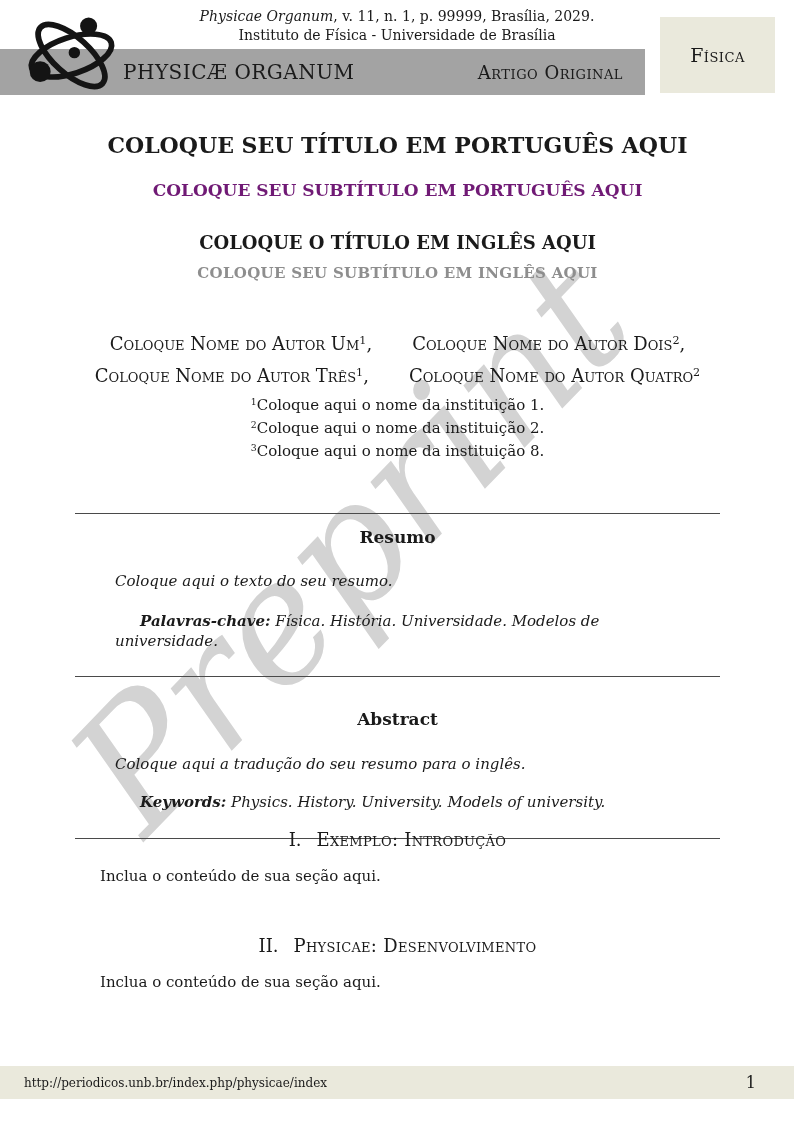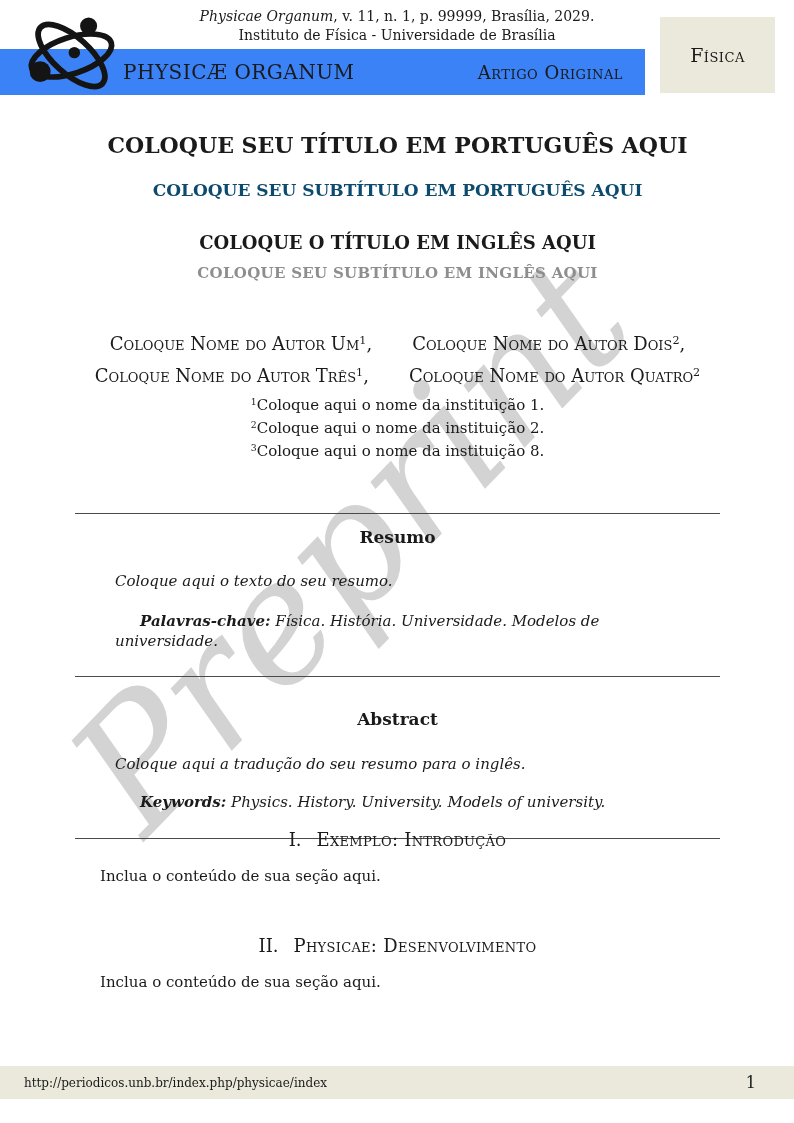--- a/index.html
+++ b/index.html
@@ -20,36 +20,36 @@
     font-size:168px; font-style:italic;
     color:#d3d3d3; white-space:nowrap;
     z-index:0; user-select:none;
   }
   
   .hdr-line1 { position:absolute; top:8px; left:0; width:100%; text-align:center; font-size:14px; z-index:2; }
   .hdr-line1 .it { font-style:italic; }
   .hdr-line2 { position:absolute; top:27px; left:0; width:100%; text-align:center; font-size:14px; z-index:2; }
   .band {
     position:absolute; top:49px; left:0; width:645px; height:46px;
-    background:#3b82f6; z-index:1;
+    background:#a3a3a3; z-index:1;
     display:flex; align-items:center; justify-content:space-between;text-align:right;
   }
   .band-title { margin-left:123px; font-size:20px; letter-spacing:0.5px; }
   .band-type  { margin-right:22px; font-size:18px; font-variant:small-caps; letter-spacing:0.5px; }
   .field-box {
     position:absolute; top:17px; left:660px; width:115px; height:76px;
     background:#eae9dc; z-index:1;
     display:flex; align-items:center; justify-content:center;
   }
   .field-box span { font-size:19px; font-variant:small-caps; letter-spacing:0.5px; }
   .logo { position:absolute; top:8px; left:24px; z-index:3; }
   
   .center-block { position:absolute; left:75px; width:645px; text-align:center; z-index:1; }
   .title-pt    { top:132px; font-size:22px; font-weight:bold; }
-  .subtitle-pt { top:180px; font-size:17px; font-weight:bold; color:#0c4a6e; }
+  .subtitle-pt { top:180px; font-size:17px; font-weight:bold; color:#701a75; }
   .title-en    { top:232px; font-size:18px; font-weight:bold; }
   .subtitle-en { top:264px; font-size:15px; font-weight:bold; color:#8e8e8e; letter-spacing:0.3px; }
   
   .authors { top:326px; font-size:18px; }
   .authors .aline { display:flex; justify-content:center; column-gap:40px; line-height:29px; }
   .author-name { font-variant:small-caps; }
   .sup { font-size:0.62em; vertical-align:0.5em; }
   
   .institutions { top:392px; font-size:15px; line-height:19.5px; }
   

